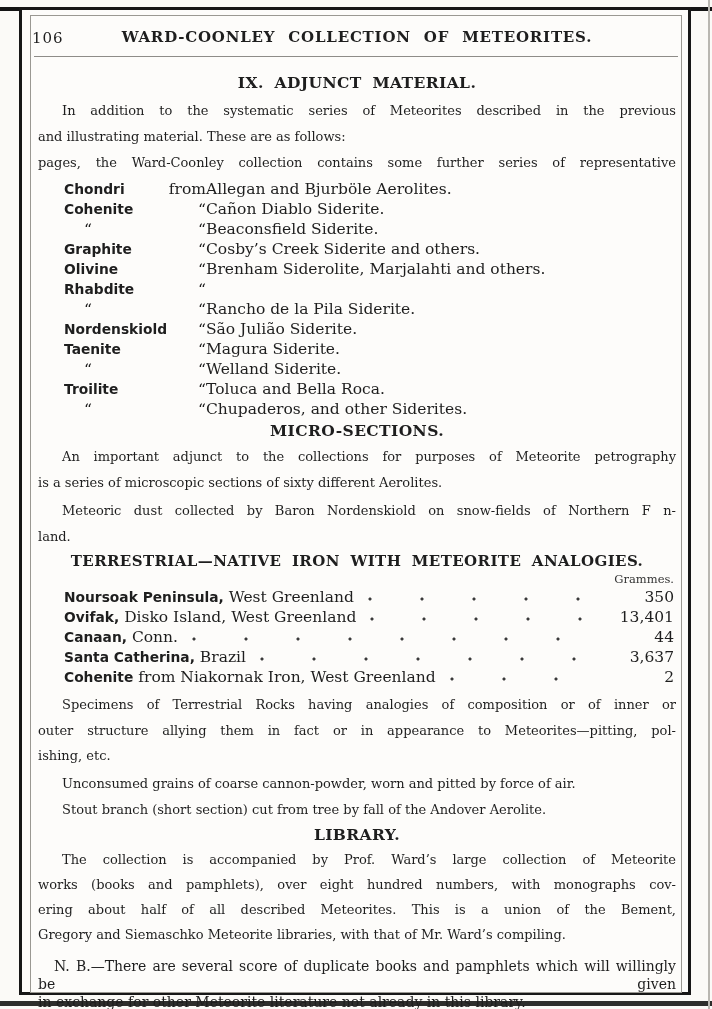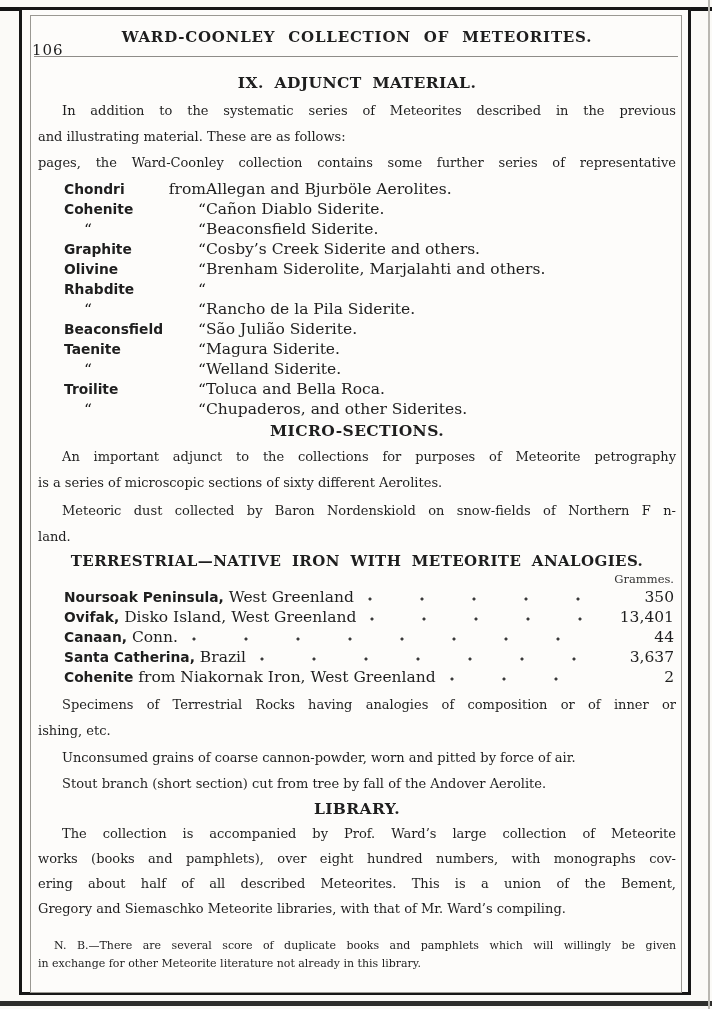--- a/index.html
+++ b/index.html
@@ -14,21 +14,21 @@
   .band-bottom { position:absolute; left:0; top:1001px; width:712px; height:5px; background:#2e2e2c; }
   .edge-right  { position:absolute; left:708px; top:0; width:2px; height:1009px; background:#b9b7b1; }
   .frame-thick { position:absolute; left:19px; top:7px; width:672px; height:988px;
                  border:3px solid #171717; box-sizing:border-box; background:#fdfcfa; }
   .frame-thin  { position:absolute; left:30px; top:15px; width:652px; height:978px;
                  border:1px solid #9a9892; box-sizing:border-box; }
   .content { position:absolute; left:38px; top:20px; width:638px; }
 
   
   .page-header { position:relative; height:34px; }
-  .page-num { position:absolute; left:-6px; top:9px; font-size:15px; letter-spacing:1px;margin-top:12px; }
+  .page-num { position:absolute; left:-6px; top:9px; font-size:15px; letter-spacing:1px; }
   .running-title { position:absolute; left:0; right:0; top:8px; text-align:center;
                    font-weight:700; font-size:15px; letter-spacing:.8px; word-spacing:7px; }
   .header-rule { border:none; border-top:1px solid #8e8c88; margin:2px -2px 0 -4px; }
 
   
   .sec-head { text-align:center; font-weight:700; font-size:15.5px; line-height:19px;
               letter-spacing:.4px; word-spacing:5px; }
   .h-adjunct { margin-top:16px; }
   .h-micro   { margin-top:2px; }
   .h-terr    { margin-top:2px; font-size:15px; }
@@ -42,21 +42,21 @@
   .pline { text-align:justify; text-align-last:justify; white-space:normal; }
   .pline.first { text-indent:24px; }
   .pline.last  { text-align-last:left; }
   .p-intro { margin-top:6px; }
   .p-mp1 { margin-top:4px; }
   .p-mp2 { margin-top:2px; }
   .p-spec { margin-top:5px; }
   .p-single1 { margin-top:2px; }
   .p-single2 { margin-top:1px; }
   .p-lib { margin-top:3px; }
-  .p-note { margin-top:16px; font-size:11px; }
+  .p-note { margin-top:10px; font-size:14px; }
   .p-note .pline { line-height:18px; }
   .p-note .pline.first { text-indent:16px; }
 
   
   .min-list { margin-top:3px; font-size:15.5px; }
   .mrow { display:flex; line-height:20px; }
   .mname { width:120px; padding-left:26px; box-sizing:border-box;
            font-family:"DejaVu Sans","Liberation Sans",sans-serif;
            font-weight:700; font-size:13.8px; }
   .mname.ditto { font-family:"DejaVu Serif",serif; font-weight:400; font-size:15.5px;
@@ -132,21 +132,21 @@
       <div class="mrow">
         <span class="mname">Rhabdite</span>
         <span class="mfrom">“</span>
       </div>
       <div class="mrow">
         <span class="mname ditto">“</span>
         <span class="mfrom">“</span>
         <span class="mdesc">Rancho de la Pila Siderite.</span>
       </div>
       <div class="mrow">
-        <span class="mname">Beaconsfield</span>
+        <span class="mname">Nordenskiold</span>
         <span class="mfrom">“</span>
         <span class="mdesc">São Julião Siderite.</span>
       </div>
       <div class="mrow">
         <span class="mname">Taenite</span>
         <span class="mfrom">“</span>
         <span class="mdesc">Magura Siderite.</span>
       </div>
       <div class="mrow">
         <span class="mname ditto">“</span>
@@ -202,20 +202,21 @@
       </div>
       <div class="trow">
         <span class="tlabel"><span class="tname">Cohenite</span> <span>from Niakornak Iron, West Greenland</span></span>
         <span class="leader"></span>
         <span class="tval">2</span>
       </div>
     </div>
 
     <div class="para lh255 p-spec">
       <div class="pline first">Specimens of Terrestrial Rocks having analogies of composition or of inner or</div>
+      <div class="pline">outer structure allying them in fact or in appearance to Meteorites—pitting, pol-</div>
       <div class="pline last">ishing, etc.</div>
     </div>
     <div class="para lh25 p-single1">
       <div class="pline first last">Unconsumed grains of coarse cannon-powder, worn and pitted by force of air.</div>
     </div>
     <div class="para lh25 p-single2">
       <div class="pline first last">Stout branch (short section) cut from tree by fall of the Andover Aerolite.</div>
     </div>
 
     <div class="sec-head h-library">LIBRARY.</div>

